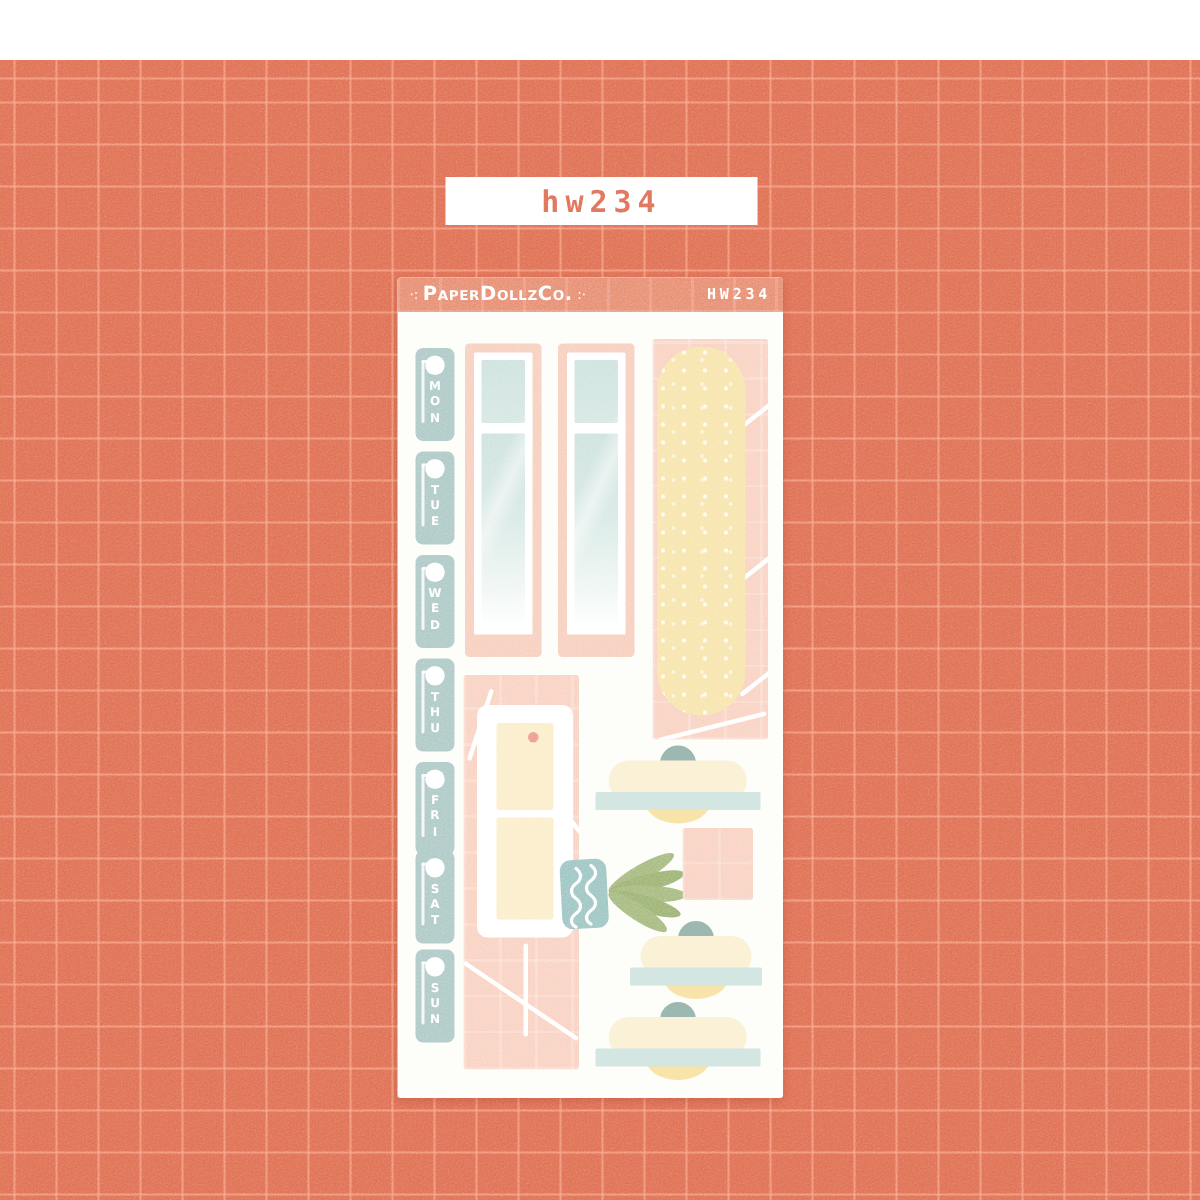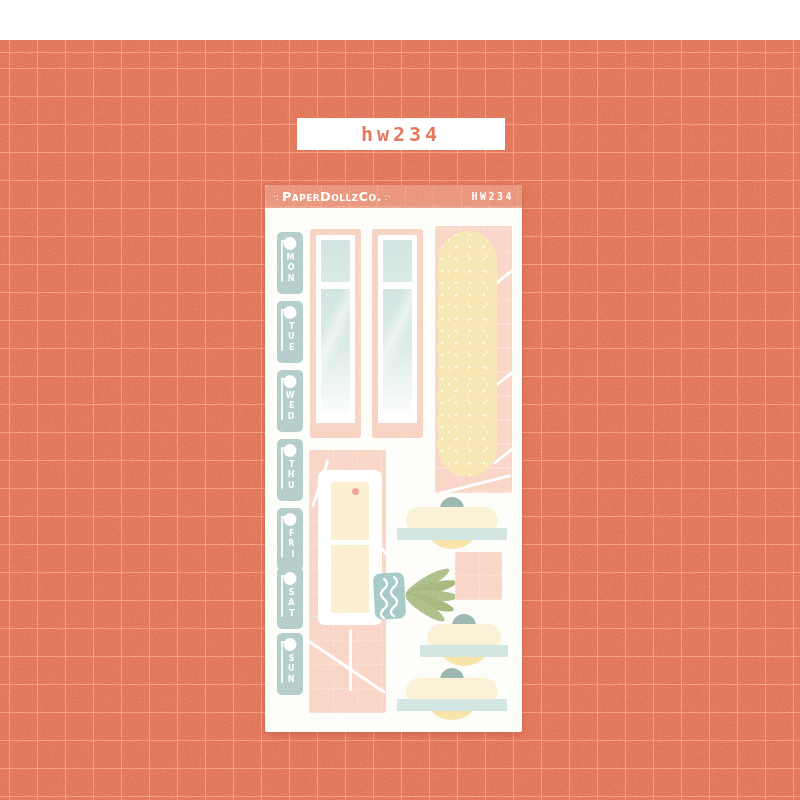--- a/index.html
+++ b/index.html
@@ -31,21 +31,21 @@
   
   .day{position:absolute;left:12px;width:26px;height:62px;background:#adc9c6;border-radius:5px;}
   .day::before{content:"";position:absolute;left:4px;top:8px;width:1.5px;height:42px;
     background:rgba(255,255,255,.85);border-radius:1px;}
   .day::after{content:"";position:absolute;left:4px;top:8px;width:10px;height:1.5px;
     background:rgba(255,255,255,.85);border-radius:1px;}
   .day .dot{position:absolute;left:50%;top:5px;transform:translateX(-50%);width:13px;height:13px;
     border-radius:50%;background:#fff;display:block;}
   .day .lbl{position:absolute;left:50%;top:21px;transform:translateX(-50%);width:9px;
     color:#fff;font-size:8px;font-weight:bold;line-height:1.3;word-break:break-all;
-    text-align:right;display:block;}
+    text-align:center;display:block;}
   
   .window{position:absolute;left:45px;top:44px;width:113px;height:209px;display:flex;gap:11px;}
   .sash{position:relative;flex:1;background:#f7cfbe;border-radius:3px;
     padding:6px 6px 15px 6px;box-sizing:border-box;display:flex;flex-direction:column;}
   .sash-inner{flex:1;background:#fff;border-radius:1px;padding:5px;display:flex;
     flex-direction:column;gap:7px;}
   .pane{display:block;border-radius:1px;}
   .pane-top{height:42px;background:linear-gradient(180deg,#cde2de,#d6e8e4);}
   .pane-bottom{flex:1;background:linear-gradient(180deg,#cde2de 0%,#d9eae6 45%,#f2f8f6 82%,#ffffff 100%);}
   .sash::after{content:"";position:absolute;inset:6px 6px 15px 6px;pointer-events:none;

